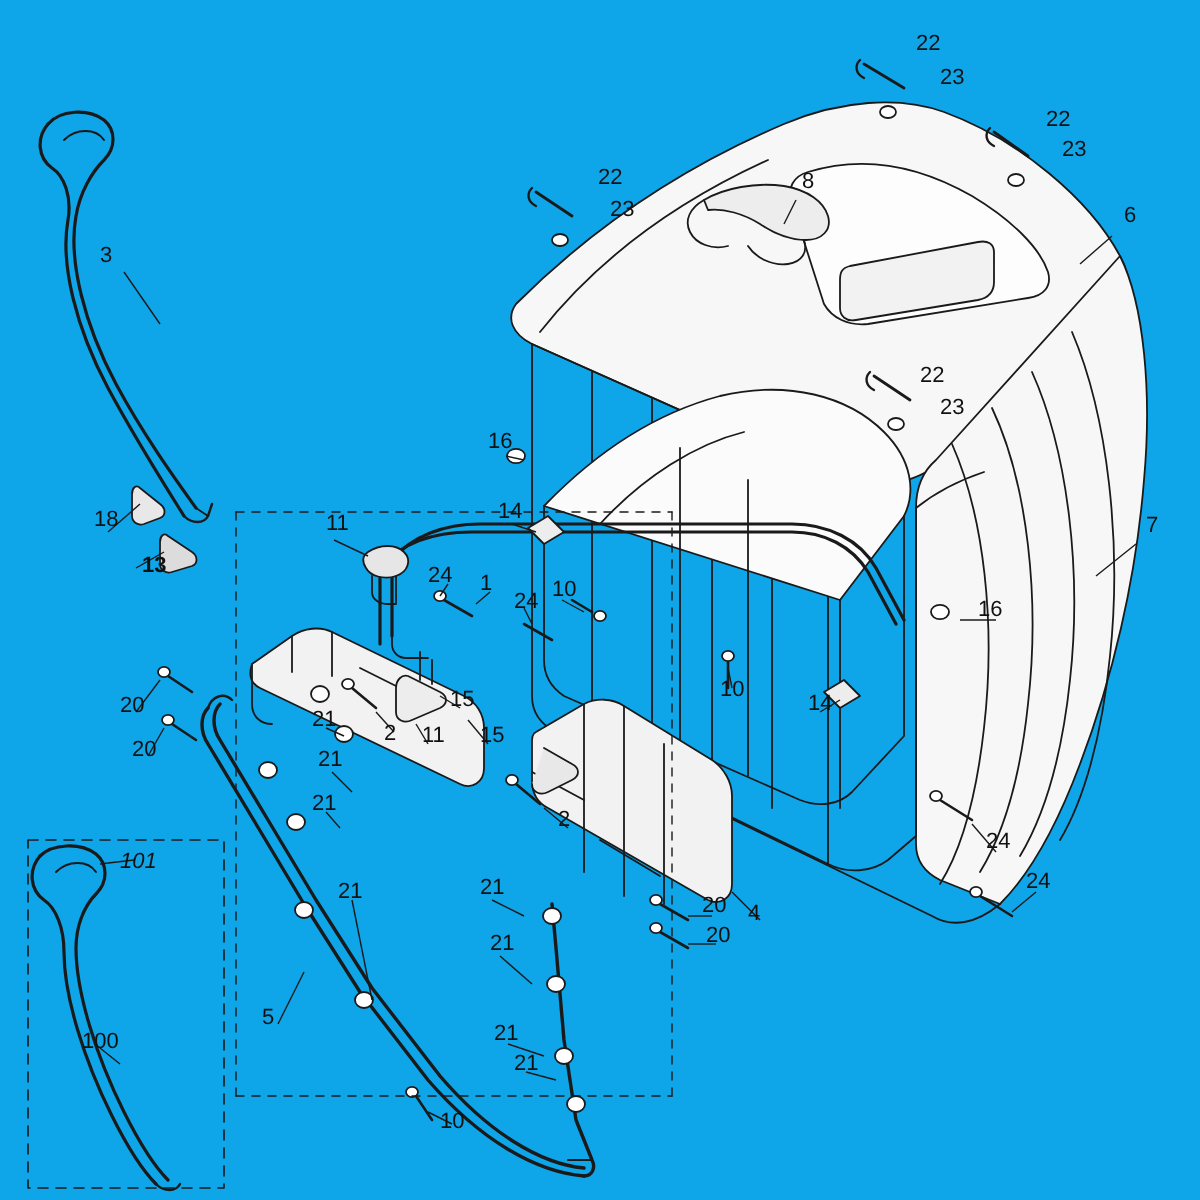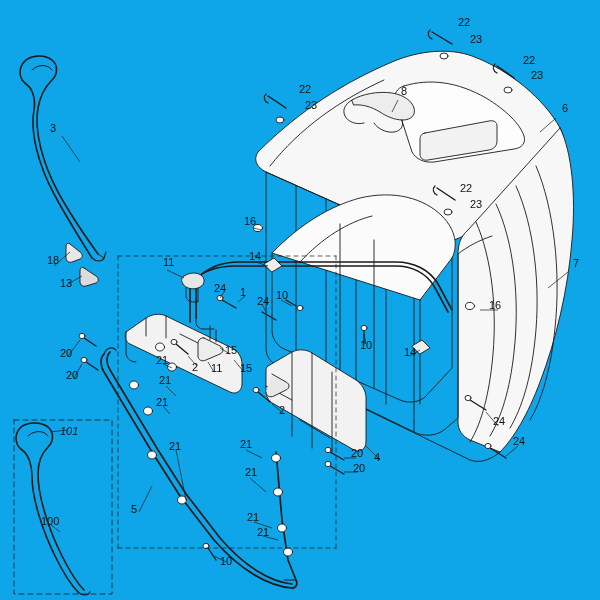--- a/index.html
+++ b/index.html
@@ -282,21 +282,21 @@
   <div class="label" style="left:531px; top:70px;">23</div>
   <div class="label" style="left:562px; top:103px;">6</div>
   <div class="label" style="left:401px; top:86px;">8</div>
   <div class="label" style="left:299px; top:84px;">22</div>
   <div class="label" style="left:305px; top:100px;">23</div>
   <div class="label" style="left:50px; top:123px;">3</div>
   <div class="label" style="left:460px; top:183px;">22</div>
   <div class="label" style="left:470px; top:199px;">23</div>
   <div class="label" style="left:244px; top:216px;">16</div>
   <div class="label" style="left:47px; top:255px;">18</div>
-  <div class="label" style="left:60px; top:278px;">13</div>
+  <div class="label" style="left:71px; top:278px;font-weight:bold;">13</div>
   <div class="label" style="left:163px; top:257px;">11</div>
   <div class="label" style="left:249px; top:251px;">14</div>
   <div class="label" style="left:573px; top:258px;">7</div>
   <div class="label" style="left:214px; top:283px;">24</div>
   <div class="label" style="left:240px; top:287px;">1</div>
   <div class="label" style="left:257px; top:296px;">24</div>
   <div class="label" style="left:276px; top:290px;">10</div>
   <div class="label" style="left:489px; top:300px;">16</div>
   <div class="label" style="left:360px; top:340px;">10</div>
   <div class="label" style="left:404px; top:347px;">14</div>

